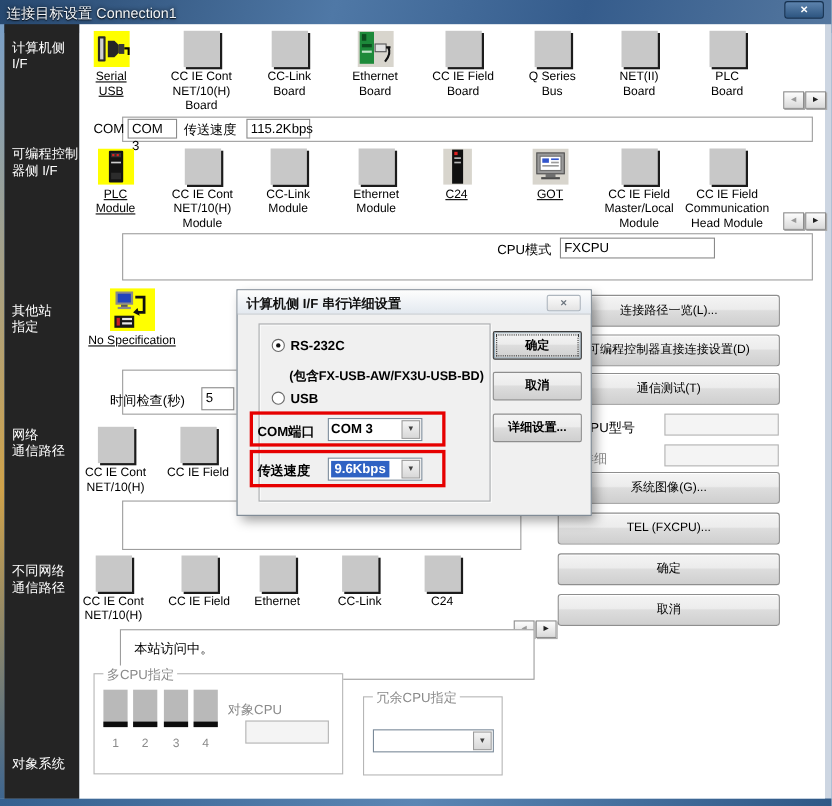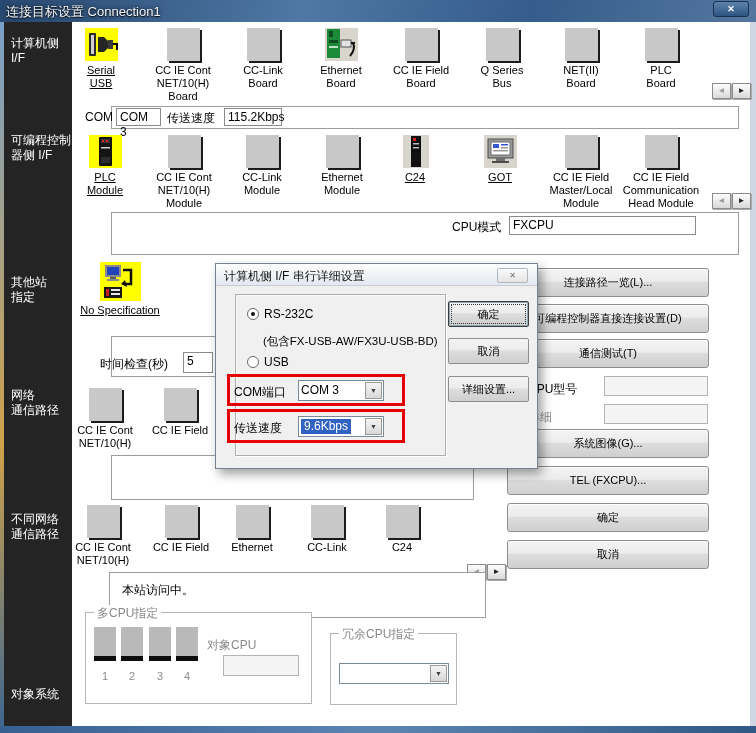--- a/index.html
+++ b/index.html
@@ -52,21 +52,21 @@
   .dbtn.default { border:1px solid #3c3c3c; box-shadow:inset 0 0 0 1px #8fa8b8; outline:1px dotted #333; outline-offset:-4px; }
 
   
   .grp { position:absolute; border:1px solid #b6b6b6; background:#fff; }
   .grp-title { position:absolute; top:-8px; left:8px; background:#fff; padding:0 3px; font-size:12px; color:#8a8a8a; white-space:nowrap; }
   .cpu-bar { position:absolute; width:22px; height:34px; background:#b9b9b9; border-bottom:5px solid #0d0d0d; }
   .cpu-num { position:absolute; width:22px; text-align:center; font-size:11px; color:#8a8a8a; }
 
   
   .dialog { position:absolute; left:215px; top:263px; width:323px; height:206px; background:#f0f0f0;
-    border:1px solid #76828e; box-shadow:4px 5px 10px rgba(0,0,0,.38); z-index:10; }
+    border:1px solid #76828e; box-shadow:4px 5px 10px rgba(0,0,0,.38); z-index:10;font-weight:bold; }
   .dlg-titlebar { position:absolute; left:0; top:0; width:100%; height:22px;
     background:linear-gradient(180deg,#fdfdfd,#e3e9f0); border-bottom:1px solid #c8cdd3; }
   .dlg-title { position:absolute; left:8px; top:4px; font-size:12px; color:#111; white-space:nowrap; }
   .dlg-close { position:absolute; left:281px; top:4px; width:31px; height:15px; background:linear-gradient(180deg,#fbfbfb,#e4e4e4);
     border:1px solid #aeb6be; border-radius:2px; font-size:8px; color:#6a737c; text-align:center; line-height:13px; }
   .etched { position:absolute; left:19px; top:30px; width:211px; height:162px;
     border:1px solid #abadb0; box-shadow:inset 1px 1px 0 #fdfdfd, 1px 1px 0 #fdfdfd; }
   .radio { position:absolute; width:12px; height:12px; border-radius:50%; background:#fff; border:1px solid #6a6a6a; }
   .radio.on::after { content:""; position:absolute; left:3px; top:3px; width:4px; height:4px; border-radius:50%; background:#111; }
   .dtext { position:absolute; font-size:12px; color:#000; white-space:nowrap; }
@@ -250,21 +250,21 @@
     <div class="ic"></div>
     <div class="lbl">CC IE Field
 Communication
 Head Module</div>
   </div>
   <div class="arr dis" style="left:712px;top:193px">◄</div>
   <div class="arr" style="left:732px;top:193px">►</div>
 
   <div class="rowbox" style="left:80px;top:212px;width:628px;height:43px"></div>
   <div class="slabel" style="left:452px;top:219px">CPU模式</div>
-  <div class="fld" style="left:509px;top:216px;width:187px;height:19px">FXCPU</div>
+  <div class="fld" style="left:509px;top:216px;width:141px;height:19px">FXCPU</div>
 
   <div class="icon-item link" style="left:67px;top:262px;width:106px">
     <div class="ic art" style="width:41px;height:39px">
       <svg width="41" height="39">
           <rect width="41" height="39" fill="#ffff00"></rect>
           <rect x="5" y="3" width="16" height="12" fill="#8a8a8a"></rect>
           <rect x="7" y="5" width="12" height="8" fill="#2244bb"></rect>
           <rect x="10" y="15" width="6" height="2" fill="#5a5a5a"></rect>
           <rect x="7" y="17" width="12" height="2" fill="#8a8a8a"></rect>
           <path d="M23 8 h8 v14 h-6" stroke="#101010" stroke-width="2.5" fill="none"></path>

